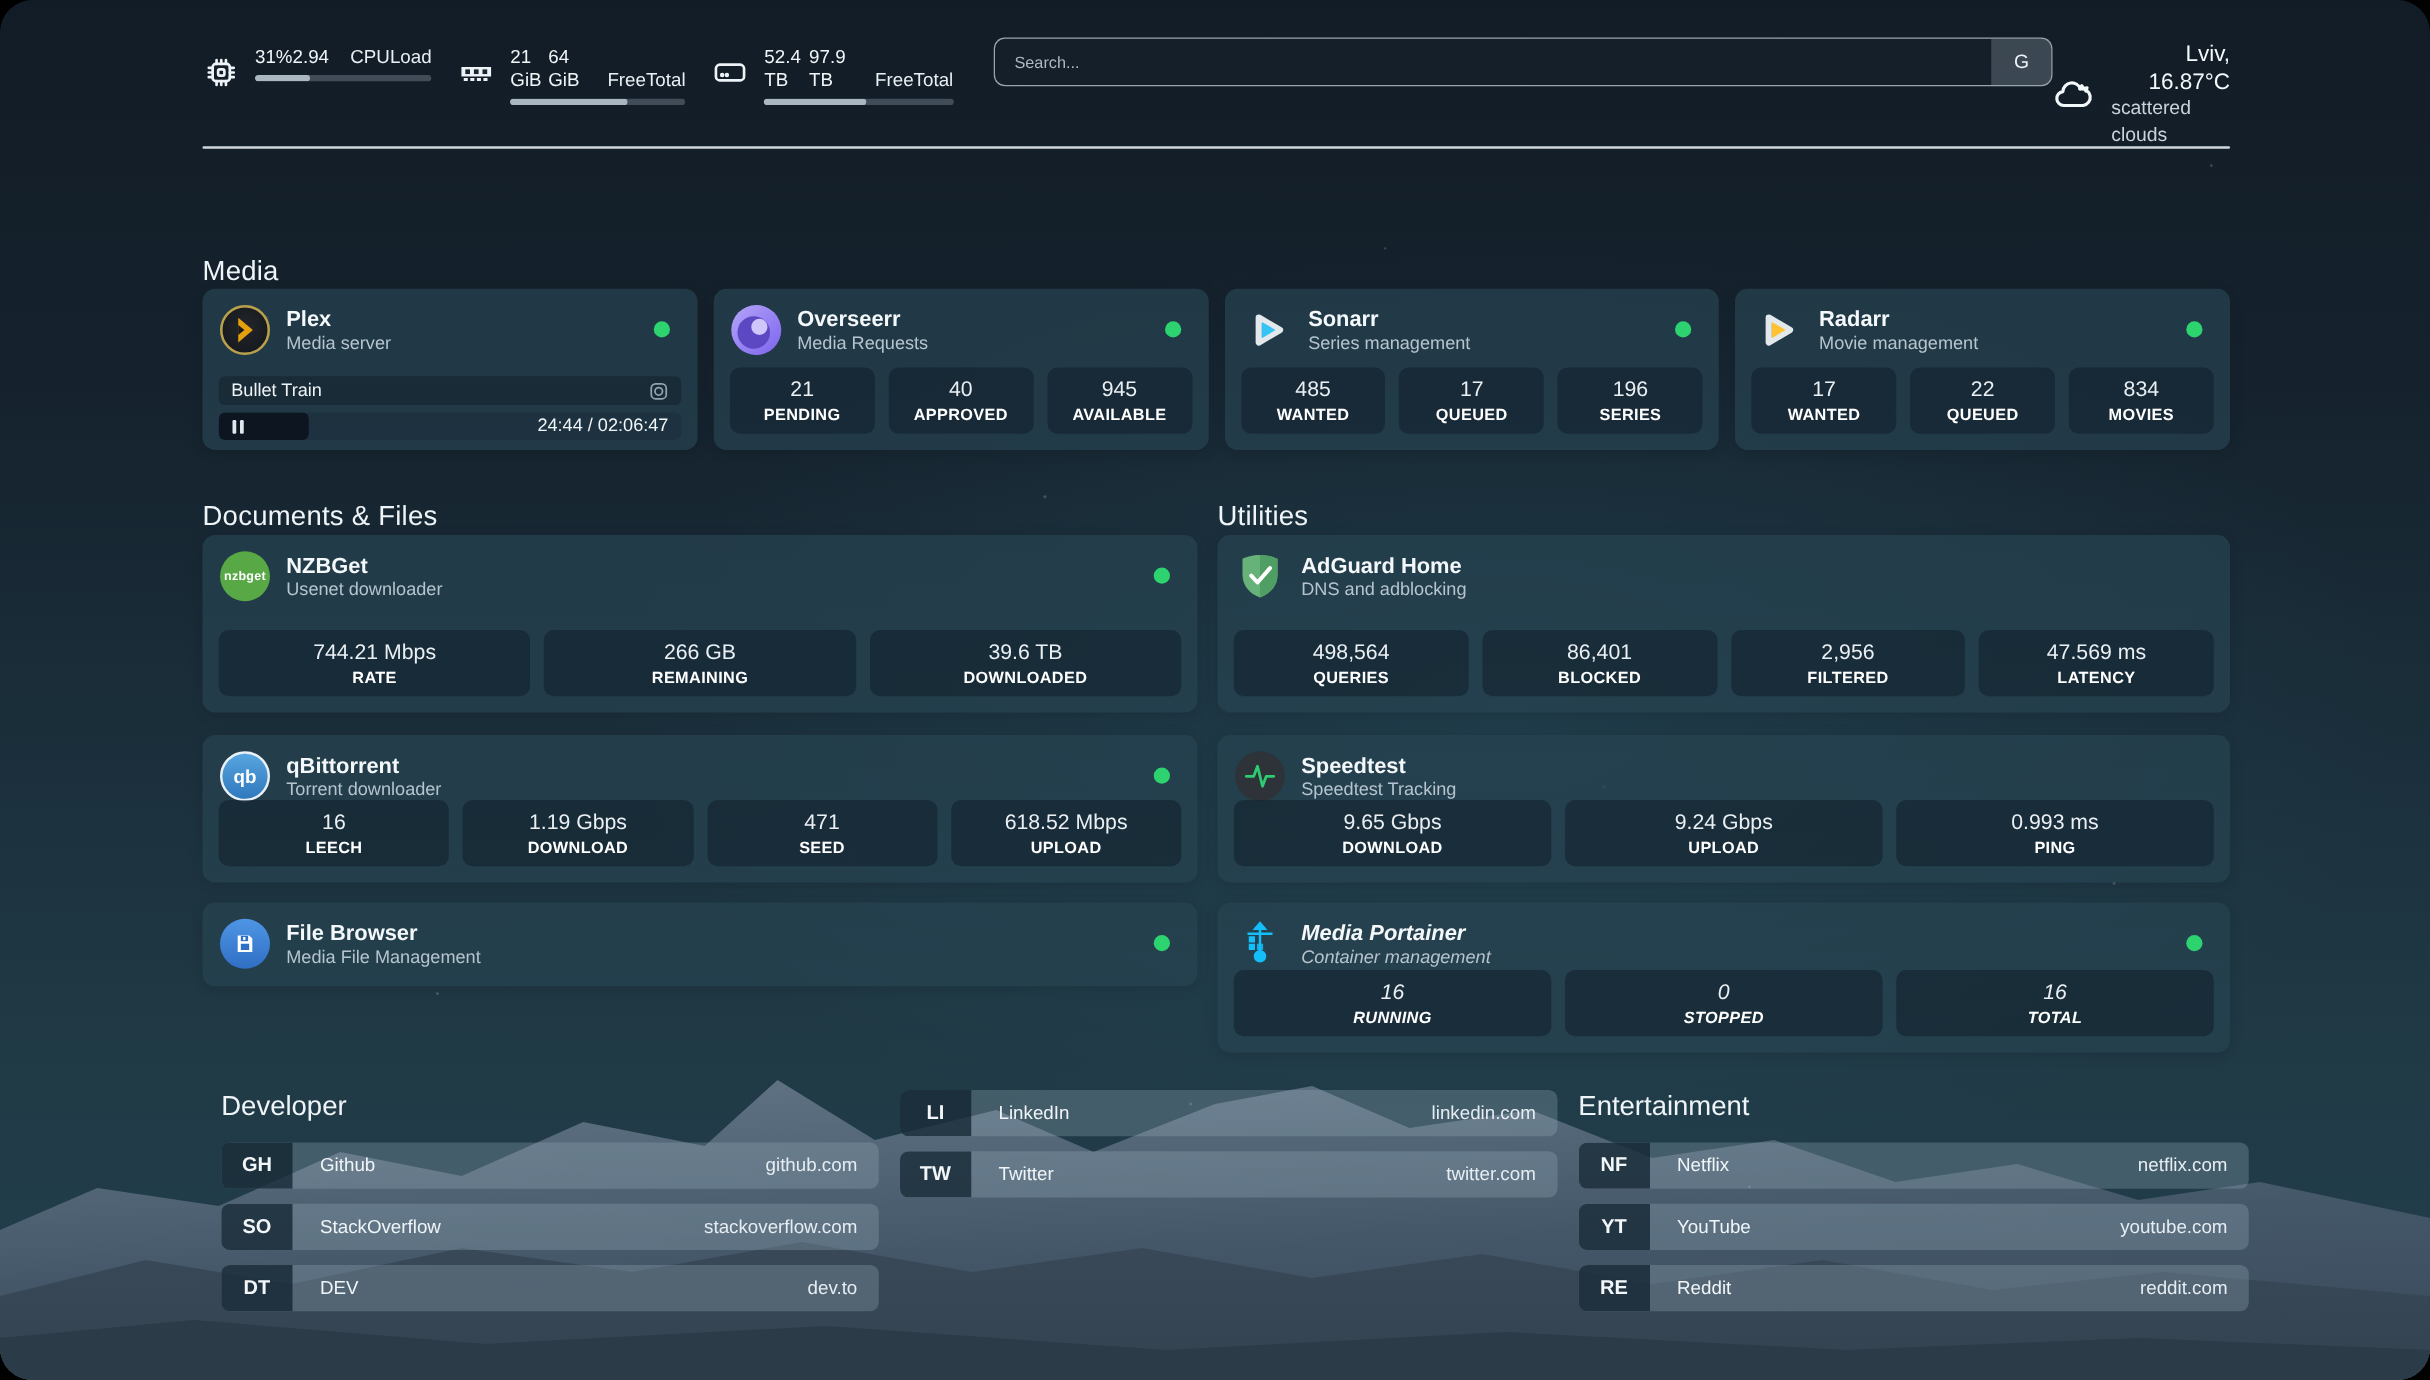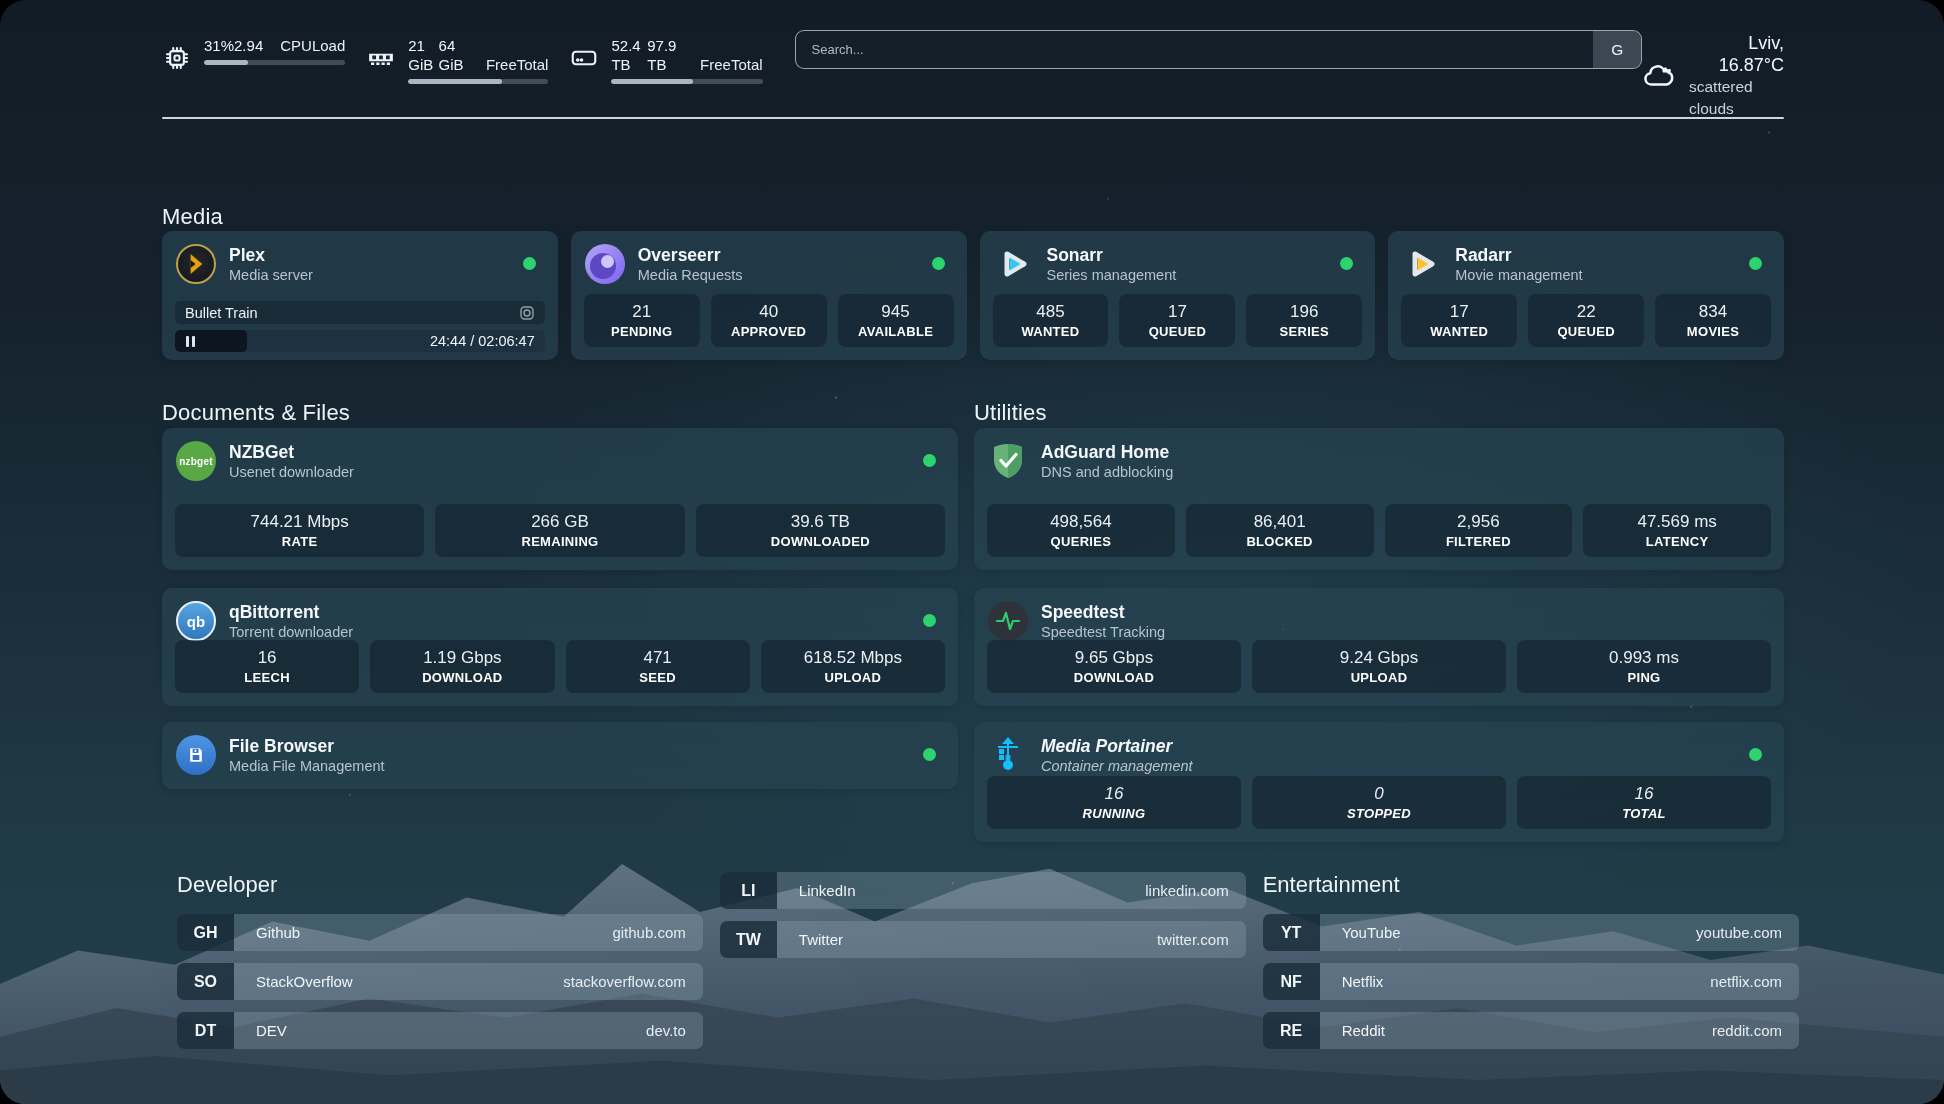--- a/index.html
+++ b/index.html
@@ -548,30 +548,30 @@
         <div class="link-row">
           <span class="link-abbr">TW</span>
           <span class="link-name">Twitter</span>
           <span class="link-url">twitter.com</span>
         </div>
       </div>
 
       <div class="links-col">
         <h2 class="lk-title">Entertainment</h2>
         <div class="link-row">
+          <span class="link-abbr">NF</span>
+          <span class="link-name">Netflix</span>
+          <span class="link-url">netflix.com</span>
+        </div>
+        <div class="link-row">
           <span class="link-abbr">YT</span>
           <span class="link-name">YouTube</span>
           <span class="link-url">youtube.com</span>
         </div>
         <div class="link-row">
-          <span class="link-abbr">NF</span>
-          <span class="link-name">Netflix</span>
-          <span class="link-url">netflix.com</span>
-        </div>
-        <div class="link-row">
           <span class="link-abbr">RE</span>
           <span class="link-name">Reddit</span>
           <span class="link-url">reddit.com</span>
         </div>
       </div>
     </div>
 
   </div>
 </div>
 

